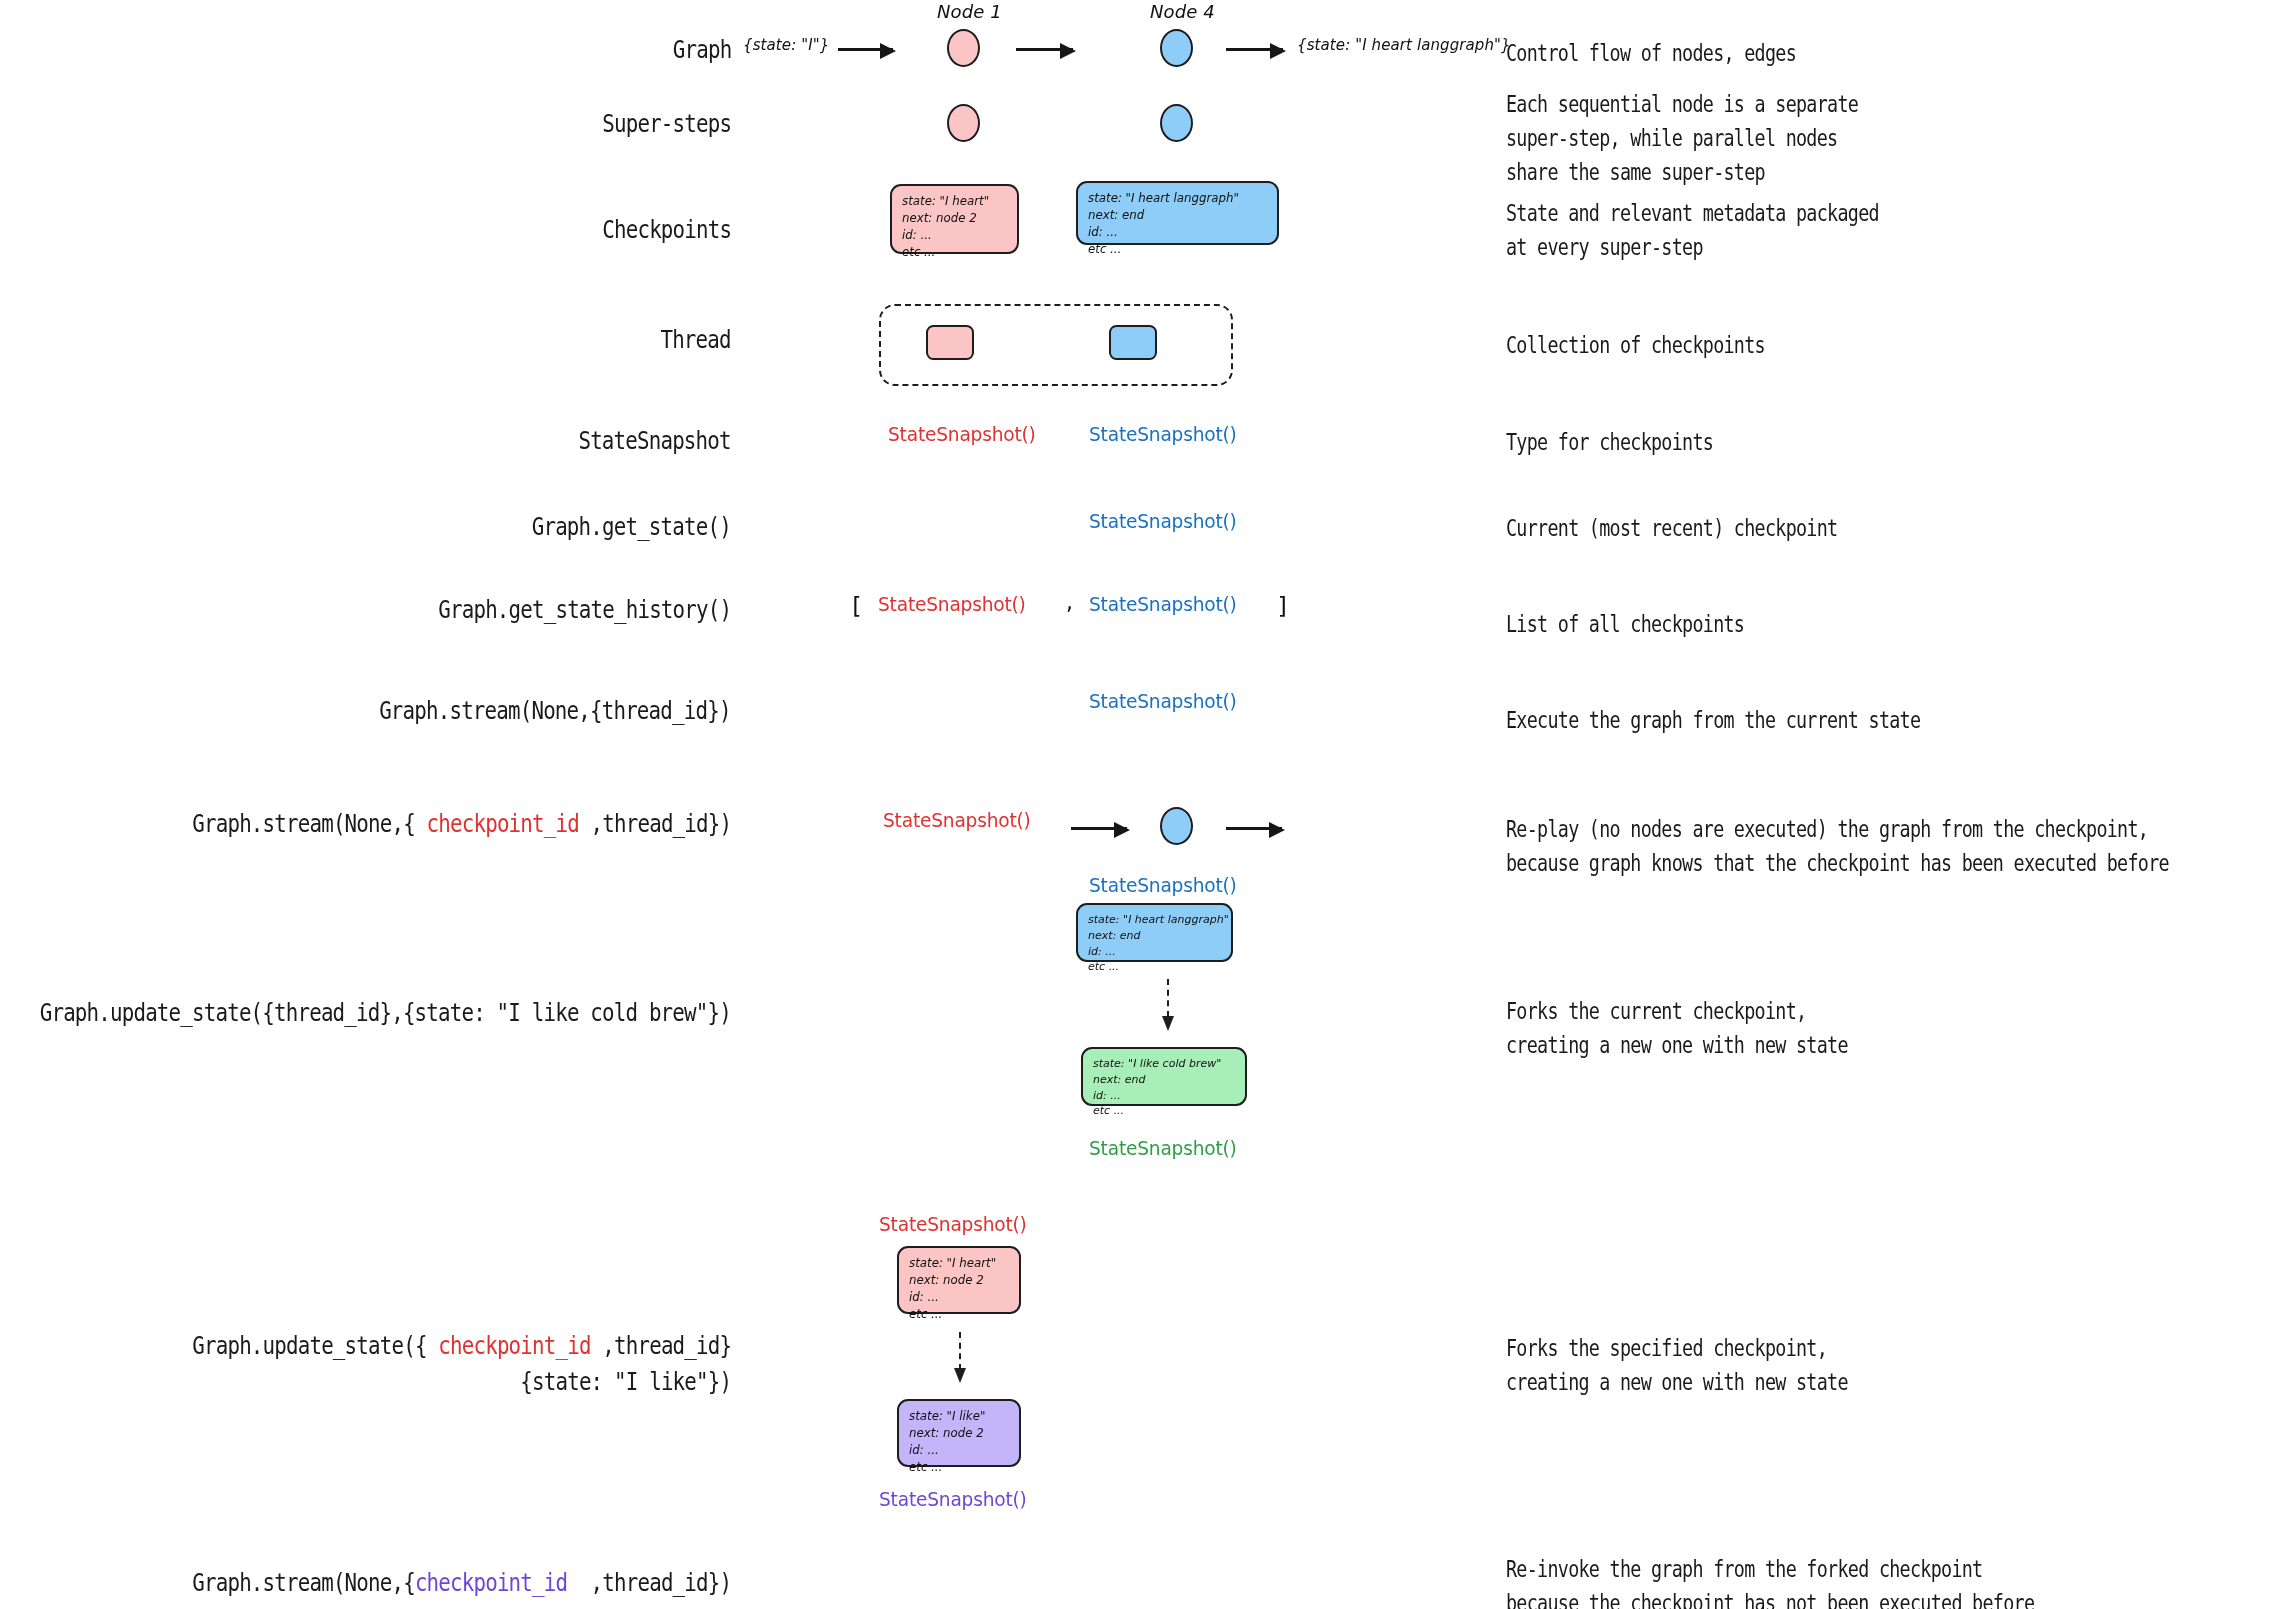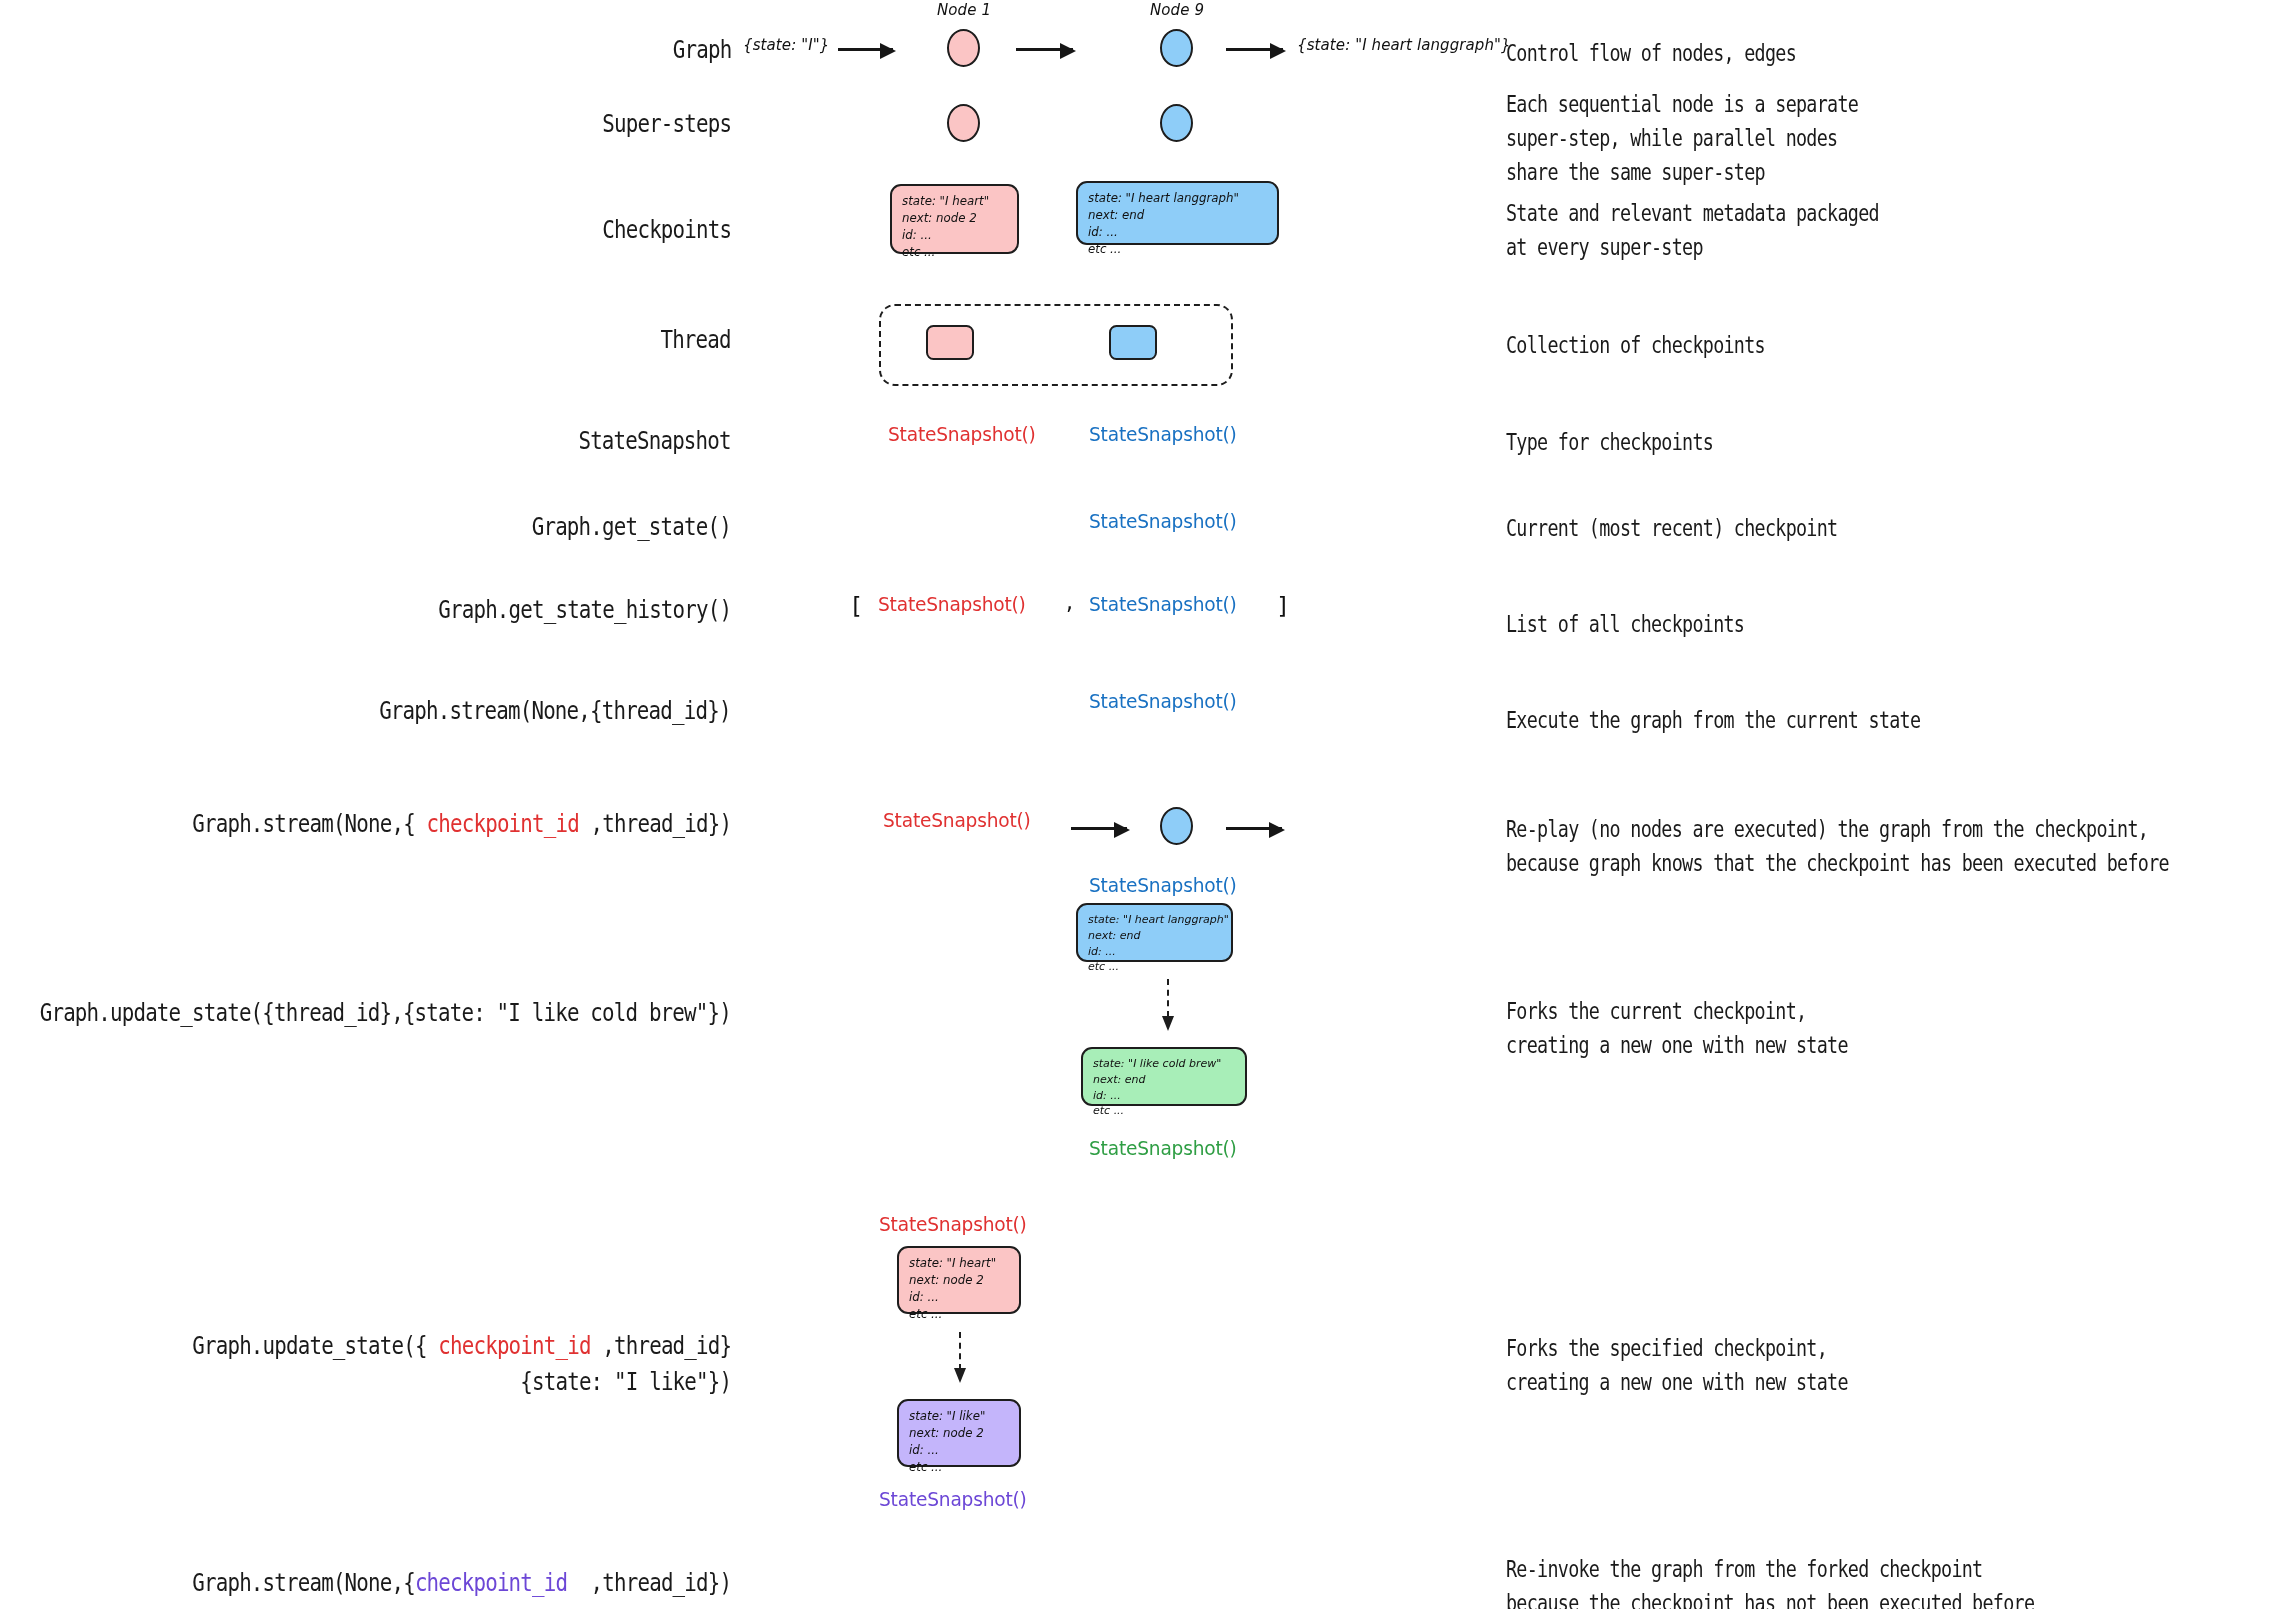--- a/index.html
+++ b/index.html
@@ -20,21 +20,21 @@
     font-family:"DejaVu Sans Mono","Liberation Mono",monospace;
     font-size:23px; letter-spacing:-0.9px; line-height:1.48;
     transform:scaleX(0.80); transform-origin:left top; white-space:pre;
   }
   
   .hand{
     position:absolute; color:#111;
     font-family:"DejaVu Sans","Liberation Sans",sans-serif;
     font-size:15px; font-style:italic; letter-spacing:0.1px; white-space:pre;
   }
-  .nodecap{font-size:15px;}
+  .nodecap{font-size:18px;}
   
   .node{position:absolute;border:2.5px solid #1d1d1d;border-radius:50%;box-sizing:border-box;}
   .node.pink{background:#fbc5c5;}
   .node.blue{background:#8ecdf8;}
   
   .arrow{position:absolute;height:0;border-top:3.1px solid #161616;}
   .arrow:after{
     content:""; position:absolute; right:-2.5px; top:-8px;
     width:0;height:0;border-left:16px solid #161616;
     border-top:8px solid transparent;border-bottom:8px solid transparent;
@@ -92,21 +92,21 @@
 
 <div class="rowlabel" style="right:1564px;top:805px;"><span>Graph.stream(None,{ </span><span class="cp-red">checkpoint_id</span><span> ,thread_id})</span></div>
 
 <div class="rowlabel" style="right:1564px;top:994px;">Graph.update_state({thread_id},{state: "I like cold brew"})</div>
 
 <div class="rowlabel" style="right:1564px;top:1327px;text-align:right;"><span>Graph.update_state({ </span><span class="cp-red">checkpoint_id</span><span> ,thread_id}</span><br><span>{state: "I like"})</span></div>
 
 <div class="rowlabel" style="right:1564px;top:1564px;"><span>Graph.stream(None,{</span><span class="cp-purple">checkpoint_id</span><span>  ,thread_id})</span></div>
 
 <div class="hand nodecap" style="left:937px;top:1.2px;">Node 1</div>
-<div class="hand nodecap" style="left:1150px;top:1.2px;">Node 9</div>
+<div class="hand nodecap" style="left:1150px;top:1.2px;">Node 4</div>
 
 <div class="hand" style="left:743px;top:36px;">{state: "I"}</div>
 
 <div class="arrow" style="left:838px;top:48px;width:55px;"></div>
 
 <div class="node pink" style="left:947px;top:28.5px;width:33px;height:38px;"></div>
 
 <div class="arrow" style="left:1016px;top:48px;width:57px;"></div>
 
 <div class="node blue" style="left:1160px;top:28.5px;width:33px;height:38px;"></div>

